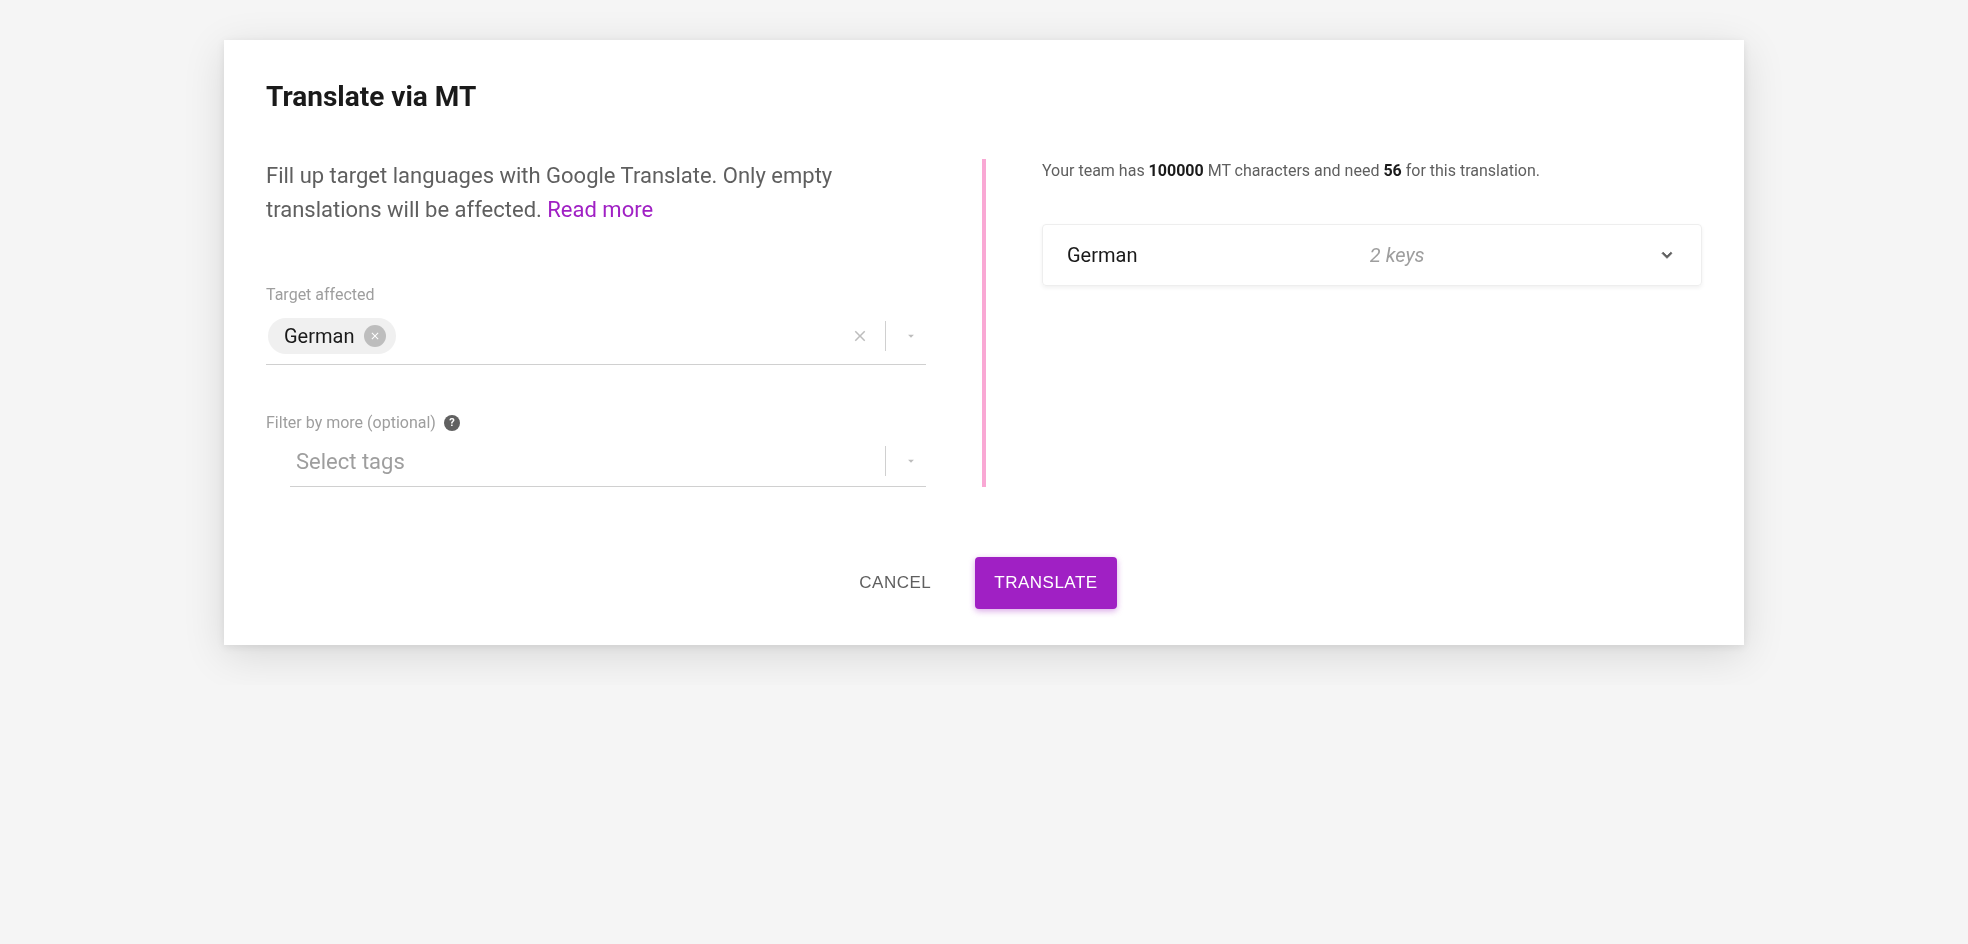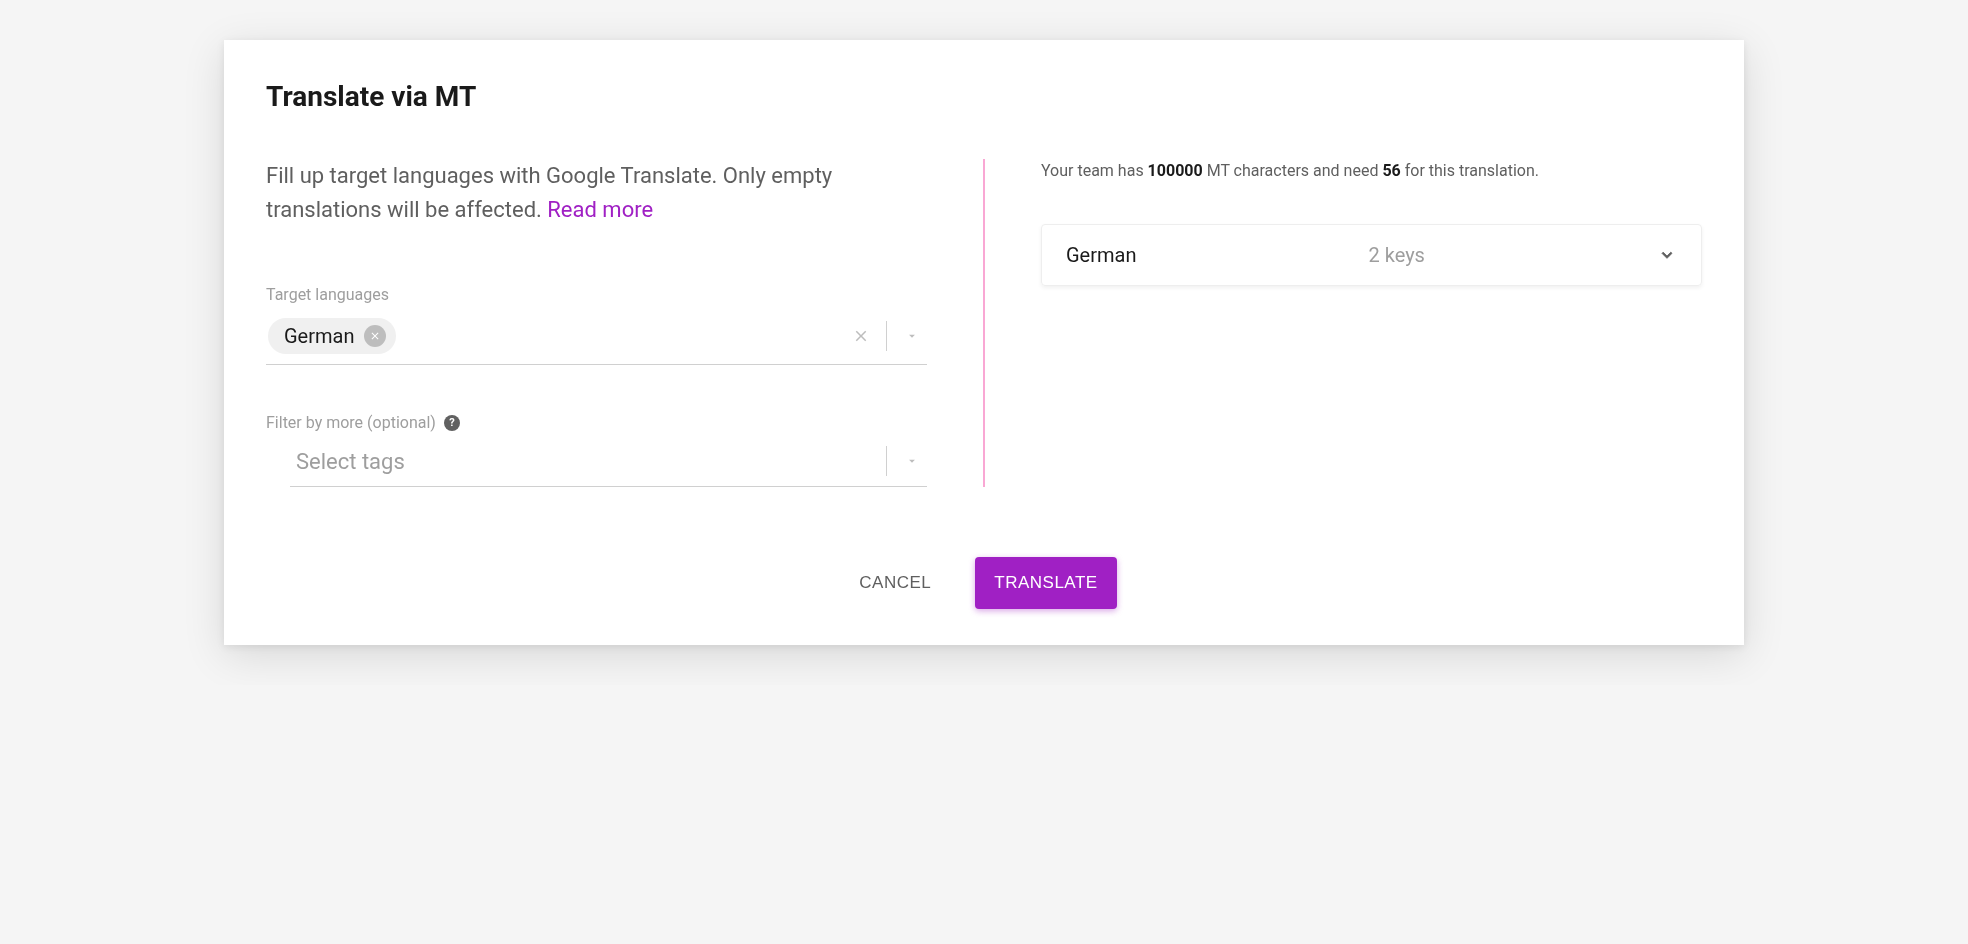--- a/index.html
+++ b/index.html
@@ -26,21 +26,21 @@
     color: #1a1a1a;
     margin-bottom: 46px;
   }
   .columns {
     display: flex;
     gap: 0;
   }
   .col-left {
     flex: 1;
     padding-right: 56px;
-    border-right: 2px solid #f9a8d4;
+    border-right: 4px solid #f9a8d4;
   }
   .col-right {
     flex: 1;
     padding-left: 56px;
   }
   .description {
     font-size: 22px;
     line-height: 1.55;
     color: #5f5f5f;
     margin-bottom: 58px;
@@ -156,20 +156,21 @@
     font-size: 20px;
   }
   .summary-lang {
     color: #1a1a1a;
     flex: 0 0 auto;
   }
   .summary-keys {
     flex: 1;
     text-align: center;
     color: #9e9e9e;
+    font-style: italic;
   }
   .summary-chevron {
     color: #5f5f5f;
     display: flex;
     align-items: center;
     cursor: pointer;
   }
   .summary-chevron svg {
     width: 20px;
     height: 20px;
@@ -211,21 +212,21 @@
   <h1 class="modal-title">Translate via MT</h1>
 
   <div class="columns">
 
     <div class="col-left">
       <p class="description">
         <span>Fill up target languages with Google Translate. Only empty translations will be affected. </span><a href="#">Read more</a>
       </p>
 
       <div>
-        <div class="field-label">Target languages</div>
+        <div class="field-label">Target affected</div>
         <div class="select-input">
           <span class="chip">
             <span>German</span>
             <span class="chip-remove">
               <svg viewBox="0 0 24 24">
                   <path fill="#fff" d="M19 6.41L17.59 5 12 10.59 6.41 5 5 6.41 10.59 12 5 17.59 6.41 19 12 13.41 17.59 19 19 17.59 13.41 12z"></path>
                 </svg>
             </span>
           </span>
           <span class="select-spacer"></span>

